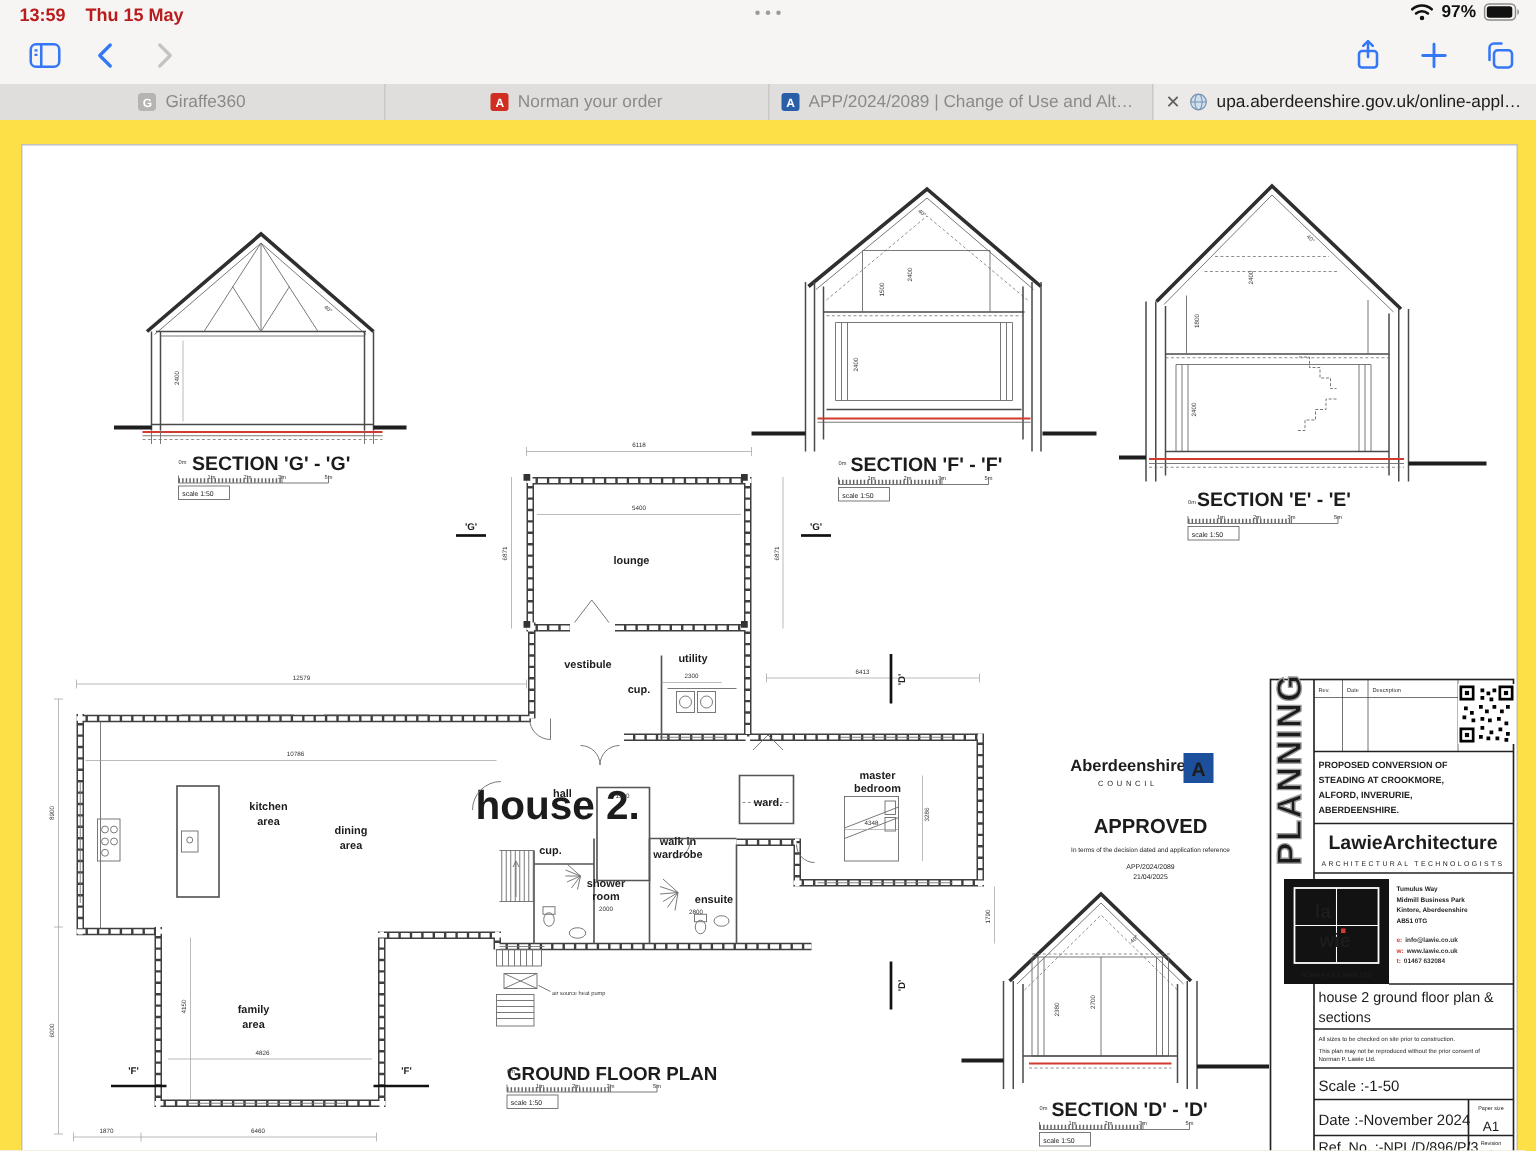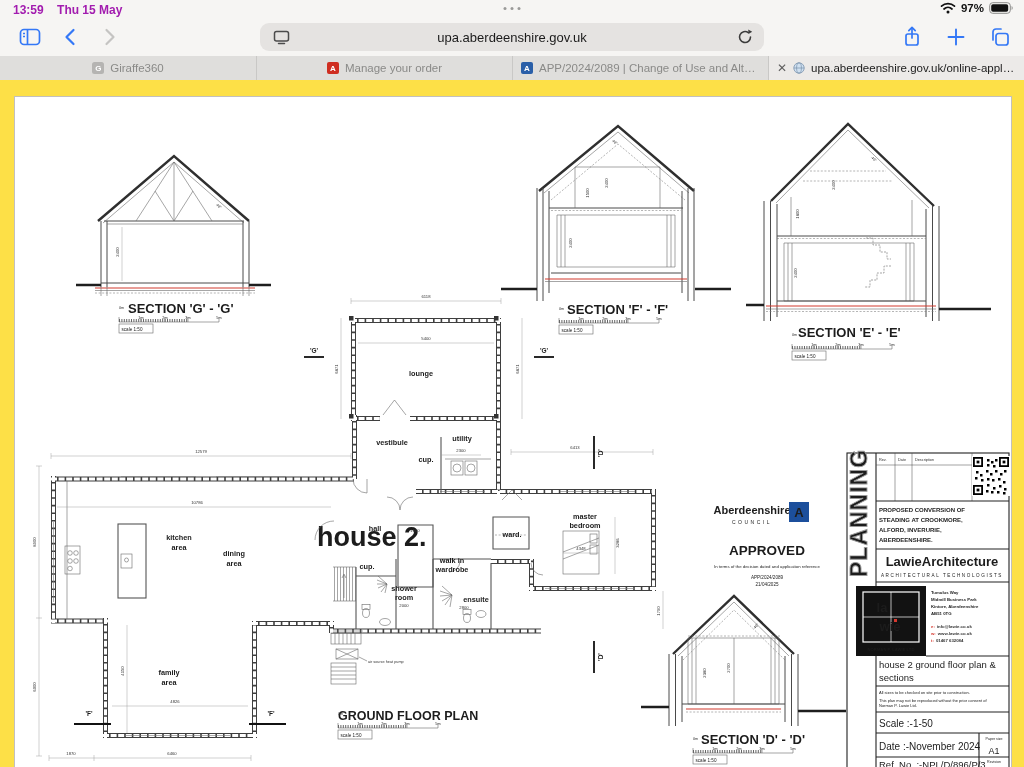--- a/index.html
+++ b/index.html
@@ -1,20 +1,20 @@
 <!DOCTYPE html>
 <html><head>
 <meta charset="utf-8">
 <style>
   html,body{margin:0;padding:0;background:#e8e6e4;}
   .screen{position:relative;width:1024px;height:767px;overflow:hidden;
     font-family:"Liberation Sans",sans-serif;background:#f6f5f3;}
   
   .status-bar{position:absolute;left:0;top:0;right:0;height:18px;}
-  .sb-left{position:absolute;left:13px;top:3px;font-size:12px;font-weight:700;color:#a21caf;}
+  .sb-left{position:absolute;left:13px;top:3px;font-size:12px;font-weight:700;color:#b91c1c;}
   .sb-left .sb-date{margin-left:10px;font-weight:600;}
   .sb-dots{position:absolute;left:50%;top:7px;transform:translateX(-50%);display:flex;gap:4px;}
   .sb-dots i{width:3px;height:3px;border-radius:50%;background:#9a9a98;}
   .sb-right{position:absolute;right:10px;top:2px;display:flex;align-items:flex-start;gap:5px;
     font-size:11.5px;font-weight:600;color:#111;}
   
   .toolbar{position:absolute;left:0;top:18px;right:0;height:38px;}
   .tb-icon{position:absolute;top:7px;width:24px;height:24px;display:flex;
     align-items:center;justify-content:center;}
   .url-field{position:absolute;left:260px;right:260px;top:5px;height:28px;background:#e5e3e1;
@@ -109,35 +109,20 @@
     <div class="tb-icon" style="left:58px;">
       <svg width="14" height="20" viewBox="0 0 14 20">
         <polyline points="10.5,3 3.5,10 10.5,17" stroke="#3478f6" stroke-width="2.2" fill="none" stroke-linecap="round" stroke-linejoin="round"></polyline>
       </svg>
     </div>
     <div class="tb-icon" style="left:98px;">
       <svg width="14" height="20" viewBox="0 0 14 20">
         <polyline points="3.5,3 10.5,10 3.5,17" stroke="#c5c4c2" stroke-width="2.2" fill="none" stroke-linecap="round" stroke-linejoin="round"></polyline>
       </svg>
     </div>
-    <div class="url-field">
-      <span class="url-left">
-        <svg width="19" height="18" viewBox="0 0 19 18">
-          <rect x="2.5" y="3.5" width="14" height="9.5" rx="2" stroke="#4c4c4c" stroke-width="1.5" fill="none"></rect>
-          <line x1="6.5" y1="15.5" x2="12.5" y2="15.5" stroke="#4c4c4c" stroke-width="1.5" stroke-linecap="round"></line>
-        </svg>
-      </span>
-      <span class="url-text">upa.aberdeenshire.gov.uk</span>
-      <span class="url-right">
-        <svg width="18" height="18" viewBox="0 0 18 18">
-          <path d="M14.5,9 a5.5,5.5 0 1 1 -2.2,-4.4" stroke="#3c3c3c" stroke-width="1.6" fill="none" stroke-linecap="round"></path>
-          <polygon points="12.2,1.6 12.5,6 16.2,3.8" fill="#3c3c3c"></polygon>
-        </svg>
-      </span>
-    </div>
     <div class="tb-icon" style="left:900px;">
       <svg width="20" height="24" viewBox="0 0 20 24">
         <rect x="4" y="9" width="12" height="11" rx="2" stroke="#3478f6" stroke-width="1.7" fill="none"></rect>
         <line x1="10" y1="2.8" x2="10" y2="13" stroke="#3478f6" stroke-width="1.7" stroke-linecap="round"></line>
         <polyline points="6.8,5.6 10,2.4 13.2,5.6" stroke="#3478f6" stroke-width="1.7" fill="none" stroke-linecap="round" stroke-linejoin="round"></polyline>
       </svg>
     </div>
     <div class="tb-icon" style="left:944px;">
       <svg width="20" height="20" viewBox="0 0 20 20">
         <line x1="10" y1="2.5" x2="10" y2="17.5" stroke="#3478f6" stroke-width="1.9" stroke-linecap="round"></line>
@@ -152,21 +137,21 @@
     </div>
   </div>
 
   <div class="tab-bar">
     <div class="tab">
       <span class="fav" style="background:#b5b4b2;">G</span>
       <span class="lbl">Giraffe360</span>
     </div>
     <div class="tab">
       <span class="fav" style="background:#cf2e21;border-radius:2px;">A</span>
-      <span class="lbl">Manage your order</span>
+      <span class="lbl">Norman your order</span>
     </div>
     <div class="tab">
       <span class="fav" style="background:#2a5fa8;border-radius:2px;">A</span>
       <span class="lbl">APP/2024/2089 | Change of Use and Alterati...</span>
     </div>
     <div class="tab active">
       <span class="close-x">✕</span>
       <span class="fav" style="background:transparent;">
         <svg width="12" height="12" viewBox="0 0 12 12">
           <circle cx="6" cy="6" r="5.2" fill="#cfe0f0" stroke="#7a92ac" stroke-width=".8"></circle>

